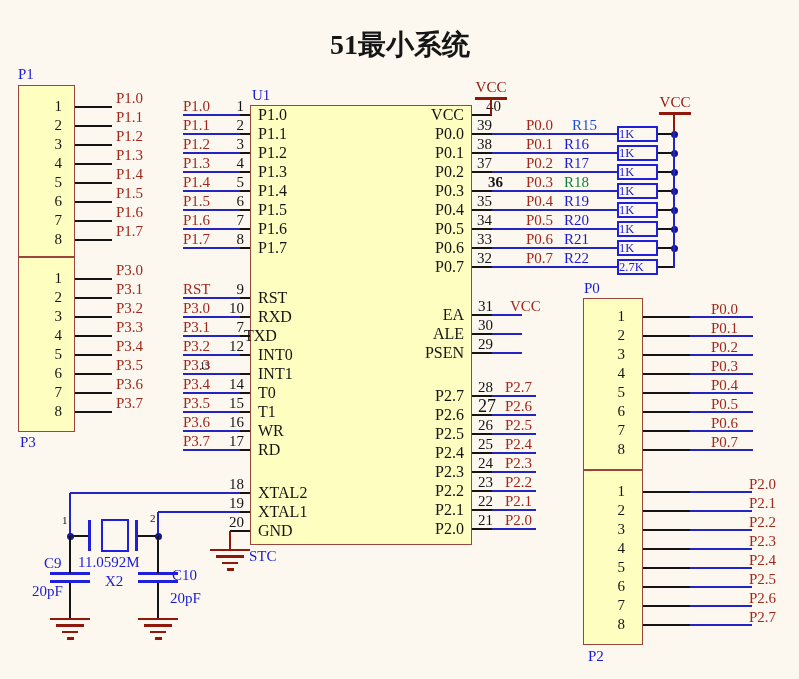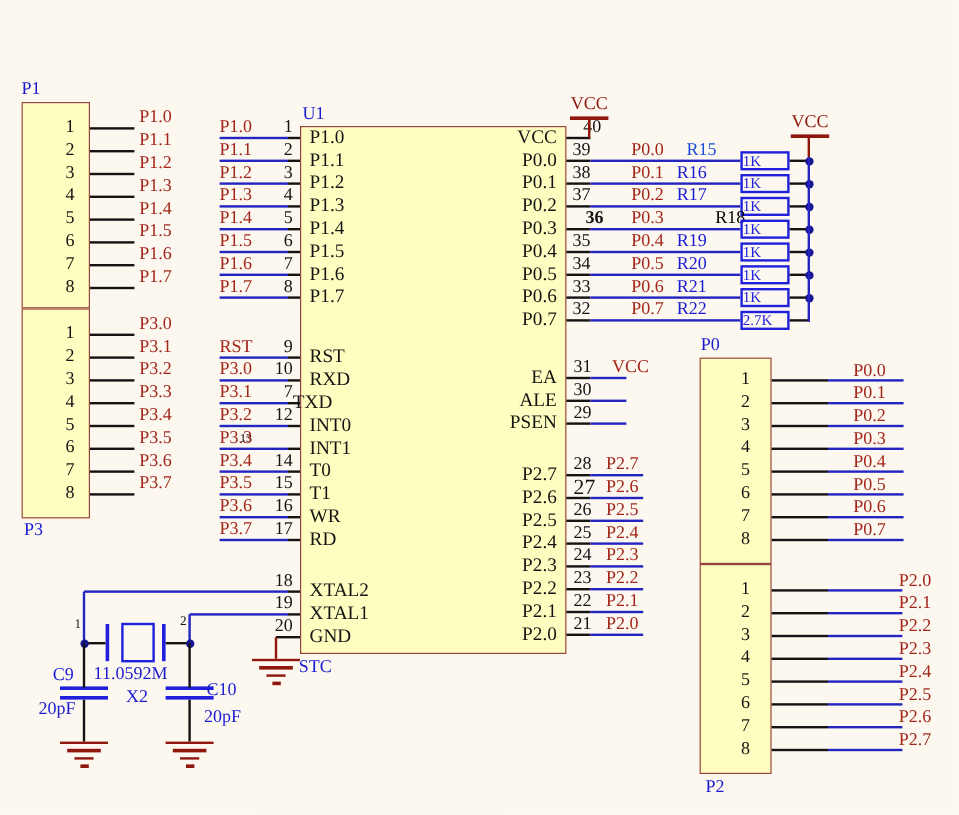--- a/index.html
+++ b/index.html
@@ -23,20 +23,21 @@
     position:absolute;left:280px;top:26px;width:240px;
     text-align:center;font-size:28px;font-weight:bold;color:#161616;
     white-space:nowrap;
   }
 </style>
 </head>
 <body>
 
 <div id="schematic" style="background: rgb(252, 248, 240);">
 
+  <div id="title">51最小系统</div>
 
   <div class="compbox" style="left:250px;top:105px;width:222px;height:440px;"></div>
   <div class="lbl blue" style="left:252px;top:87px;">U1</div>
   <div class="lbl blue" style="left:249px;top:548px;">STC</div>
 
   <div class="compbox" style="left:18px;top:85px;width:57px;height:172px;"></div>
   <div class="compbox" style="left:18px;top:257px;width:57px;height:175px;"></div>
   <div class="compbox" style="left:583px;top:298px;width:60px;height:172px;"></div>
   <div class="compbox" style="left:583px;top:470px;width:60px;height:175px;"></div>
   <div class="lbl blue" style="left:18px;top:66px;">P1</div>
@@ -190,21 +191,21 @@
     <div style="position: absolute; left: 564px; top: 155px; color: rgb(26, 26, 210); font-size: 15px; line-height: 17px; white-space: nowrap;">R17</div>
     <div style="position: absolute; left: 472px; top: 171px; width: 20px; height: 2px; background: rgb(20, 20, 20);"></div>
     <div style="position: absolute; left: 492px; top: 171px; width: 125px; height: 2px; background: rgb(36, 36, 192);"></div>
     <div style="position: absolute; left: 617px; top: 164px; width: 41px; height: 16px; box-sizing: border-box; border: 2px solid rgb(32, 32, 220);"></div>
     <div style="position: absolute; left: 619px; top: 165px; color: rgb(32, 32, 220); font-size: 12.5px; line-height: 14.5px; white-space: nowrap;">1K</div>
     <div style="position: absolute; left: 658px; top: 171px; width: 17px; height: 2px; background: rgb(20, 20, 20);"></div>
     <div style="position: absolute; left: 670.5px; top: 168.5px; width: 7px; height: 7px; border-radius: 50%; background: rgb(22, 22, 142);"></div>
     <div style="position: absolute; left: 364px; top: 182px; color: rgb(20, 20, 20); font-size: 16px; line-height: 18px; white-space: nowrap; width: 100px; text-align: right;">P0.3</div>
     <div style="position: absolute; left: 488px; top: 174px; color: rgb(20, 20, 20); font-size: 15px; line-height: 17px; white-space: nowrap; font-weight: bold;">36</div>
     <div style="position: absolute; left: 526px; top: 174px; color: rgb(163, 38, 27); font-size: 15px; line-height: 17px; white-space: nowrap;">P0.3</div>
-    <div style="position: absolute; left: 564px; top: 174px; color: #000000; font-size: 15px; line-height: 17px; white-space: nowrap; margin-left: 32px;">R18</div>
+    <div style="position: absolute; left: 564px; top: 174px; color: #15803d; font-size: 15px; line-height: 17px; white-space: nowrap;">R18</div>
     <div style="position: absolute; left: 472px; top: 190px; width: 20px; height: 2px; background: rgb(20, 20, 20);"></div>
     <div style="position: absolute; left: 492px; top: 190px; width: 125px; height: 2px; background: rgb(36, 36, 192);"></div>
     <div style="position: absolute; left: 617px; top: 183px; width: 41px; height: 16px; box-sizing: border-box; border: 2px solid rgb(32, 32, 220);"></div>
     <div style="position: absolute; left: 619px; top: 184px; color: rgb(32, 32, 220); font-size: 12.5px; line-height: 14.5px; white-space: nowrap;">1K</div>
     <div style="position: absolute; left: 658px; top: 190px; width: 17px; height: 2px; background: rgb(20, 20, 20);"></div>
     <div style="position: absolute; left: 670.5px; top: 187.5px; width: 7px; height: 7px; border-radius: 50%; background: rgb(22, 22, 142);"></div>
     <div style="position: absolute; left: 364px; top: 201px; color: rgb(20, 20, 20); font-size: 16px; line-height: 18px; white-space: nowrap; width: 100px; text-align: right;">P0.4</div>
     <div style="position: absolute; left: 477px; top: 193px; color: rgb(20, 20, 20); font-size: 15px; line-height: 17px; white-space: nowrap;">35</div>
     <div style="position: absolute; left: 526px; top: 193px; color: rgb(163, 38, 27); font-size: 15px; line-height: 17px; white-space: nowrap;">P0.4</div>
     <div style="position: absolute; left: 564px; top: 193px; color: rgb(26, 26, 210); font-size: 15px; line-height: 17px; white-space: nowrap;">R19</div>

